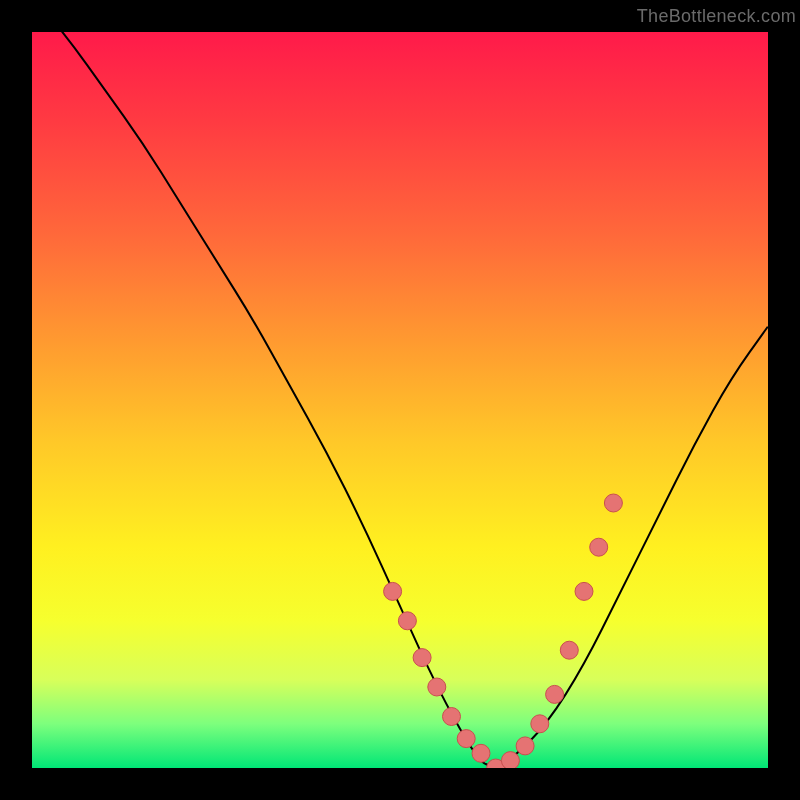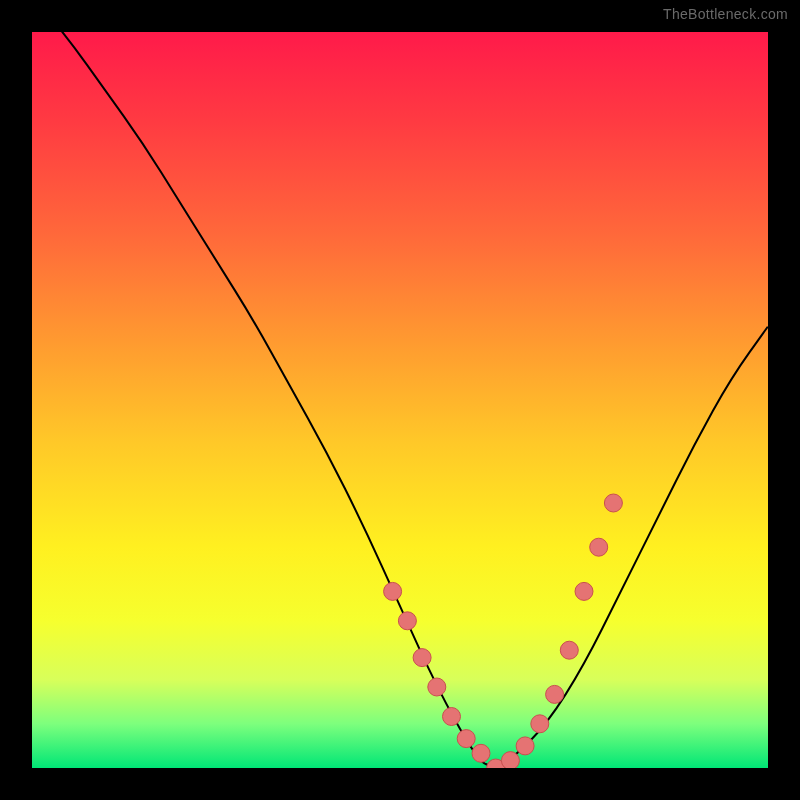--- a/index.html
+++ b/index.html
@@ -13,23 +13,23 @@
   }
   .frame {
     position: relative;
     width: 800px;
     height: 800px;
     background: #000;
   }
   .watermark {
     position: absolute;
     top: 6px;
-    right: 12px;
+    right: 4px;
     color: #6a6a6a;
-    font-size: 14px;
+    font-size: 18px;
     font-weight: 500;
     letter-spacing: 0.3px;
     z-index: 10;
   }
   .plot-area {
     position: absolute;
     left: 32px;
     top: 32px;
     width: 736px;
     height: 736px;

